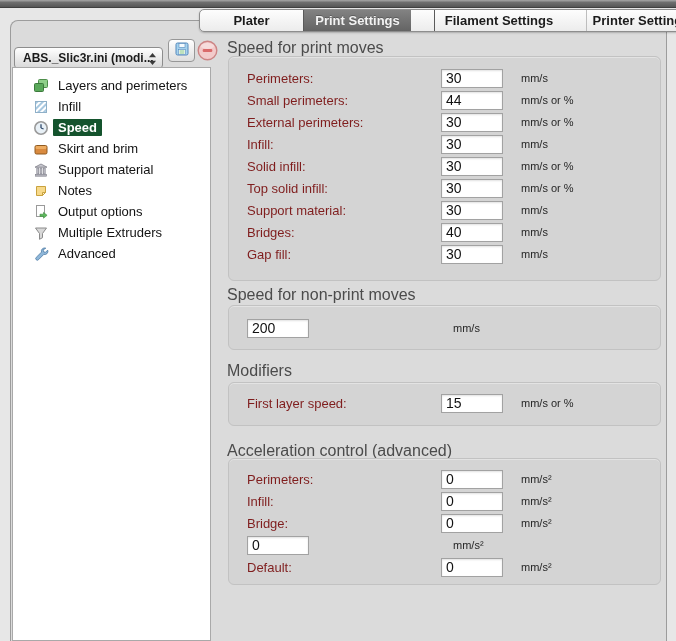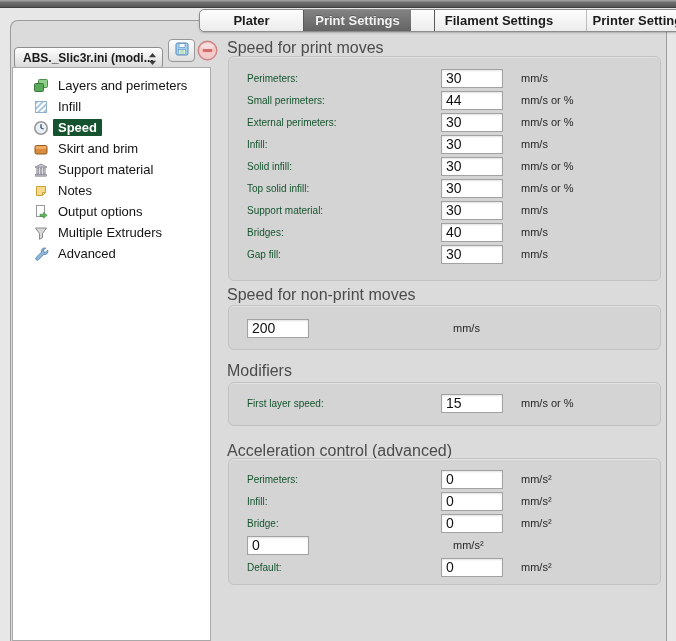--- a/index.html
+++ b/index.html
@@ -81,21 +81,21 @@
   }
   .groupbox{
     position:absolute;left:228px;width:433px;box-sizing:border-box;
     background:#d4d4d4;border:1px solid #c2c2c2;border-radius:6px;
     box-shadow:inset 0 1px 0 rgba(255,255,255,0.35);
   }
   .row{
     height:22px;display:grid;grid-template-columns:194px 68px auto;
     align-items:center;padding-left:18px;
   }
-  .row .lbl{font-size:10px;color:#14532d;}
+  .row .lbl{font-size:13px;color:#7f1d1d;}
   .row .inp{
     width:56px;height:17px;border:1px solid #a2a2a2;background:#fff;
     font-family:"Liberation Sans", sans-serif;font-size:14px;color:#111;
     padding:0 0 0 4px;box-shadow:inset 0 1px 2px rgba(0,0,0,0.12);
   }
   .row .unit{font-size:11px;color:#262626;padding-left:12px;white-space:nowrap;}
 </style>
 </head>
 <body>
 

